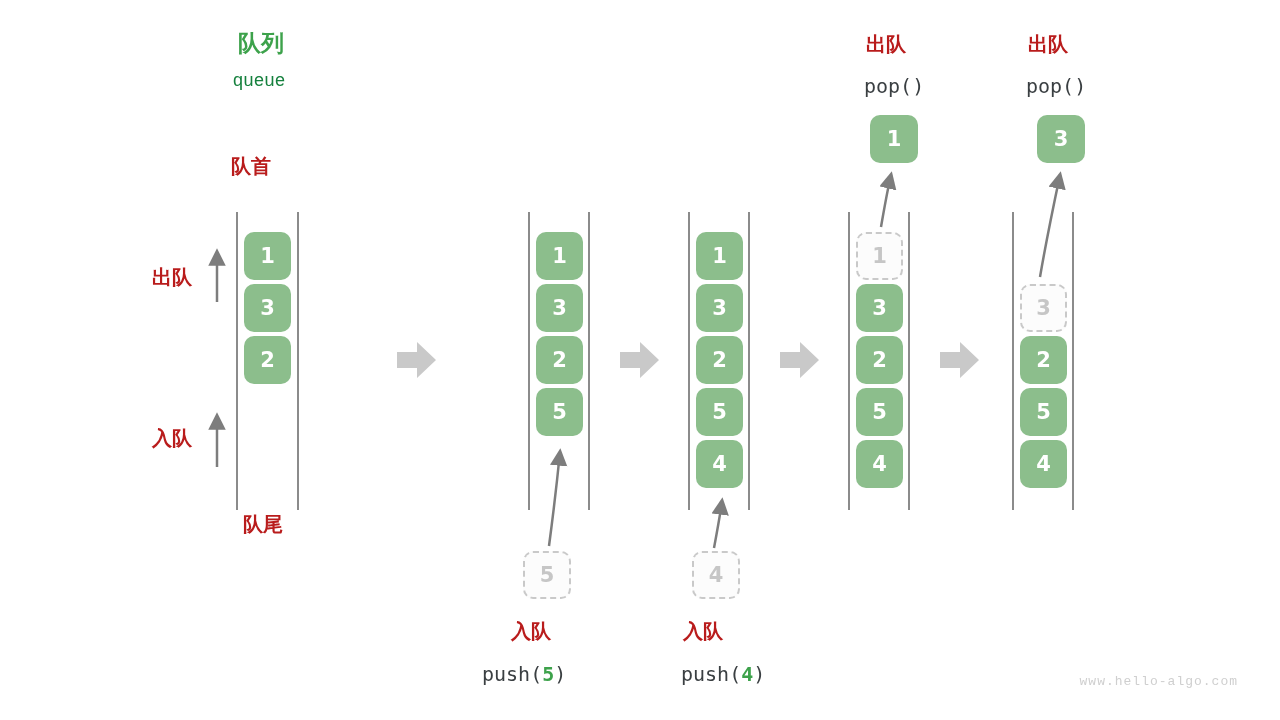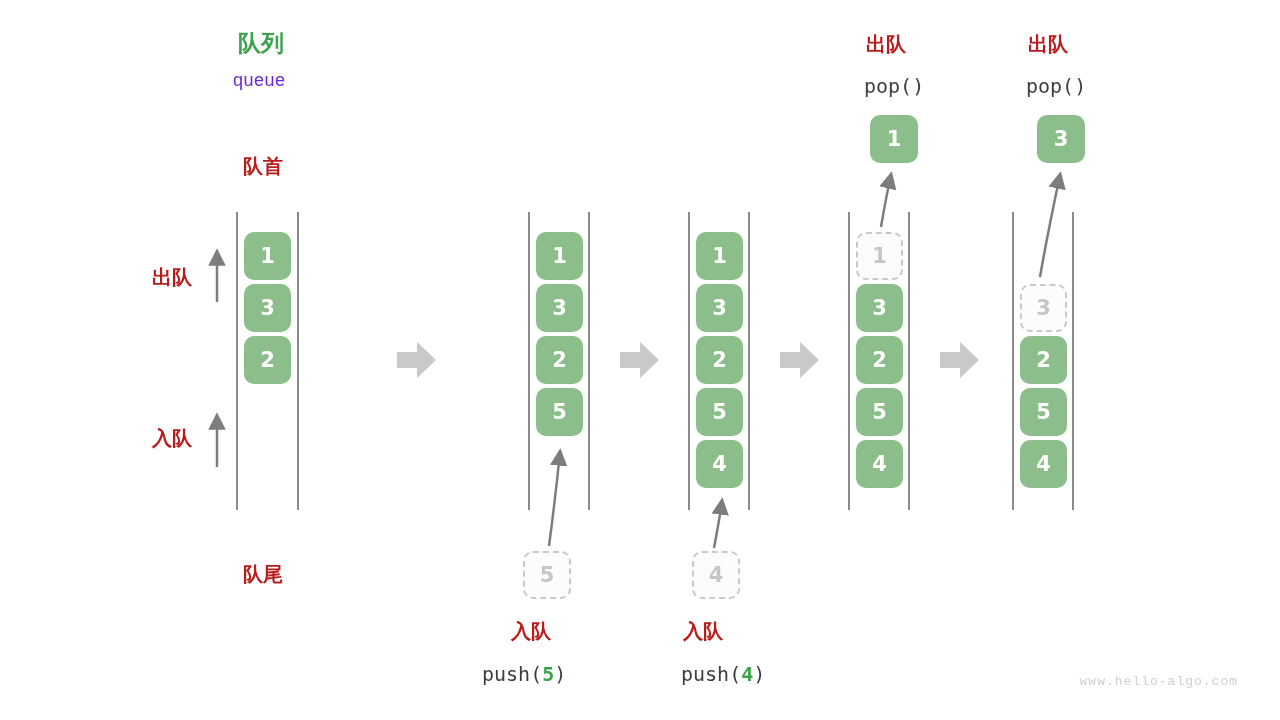--- a/index.html
+++ b/index.html
@@ -5,21 +5,21 @@
   html,body{margin:0;padding:0;background:#ffffff;}
   .canvas{position:relative;width:1280px;height:720px;background:#ffffff;overflow:hidden;
           font-family:"Liberation Sans",sans-serif;}
   .overlay{position:absolute;left:0;top:0;pointer-events:none;}
   .cell{position:absolute;width:47px;height:48px;border-radius:10px;background:#8CBE8C;
         color:#ffffff;font:700 21px "DejaVu Sans",sans-serif;
         display:flex;align-items:center;justify-content:center;}
   .cell.ghost{background:#fcfcfc;border:2px dashed #c9c9c9;color:#c6c6c6;box-sizing:border-box;}
   .zh{position:absolute;font-weight:700;font-size:20px;color:#b91c1c;white-space:nowrap;}
   .title-zh{position:absolute;font-weight:700;font-size:23px;color:#3DA24B;white-space:nowrap;}
-  .title-en{position:absolute;font-size:18px;color:#6d28d9;letter-spacing:.5px;}
+  .title-en{position:absolute;font-size:18px;color:#15803d;letter-spacing:.5px;}
   .mono{position:absolute;font-family:"DejaVu Sans Mono","Liberation Mono",monospace;
         font-size:20px;color:#3a3f42;white-space:nowrap;margin-top:8px;}
   .green-num{color:#3DA24B;font-weight:700;}
   .watermark{position:absolute;right:42px;top:674px;font-family:Liberation Mono, monospace;
              font-size:13px;color:#cfcfcf;letter-spacing:1px;}
 </style>
 </head>
 <body>
 
 <div class="canvas">
@@ -55,22 +55,22 @@
     </g>
 
     <path d="M549,546 C553,516 557,482 560,452" fill="none" stroke="#7d7d7d" stroke-width="2.5" marker-end="url(#ah)"></path>
     <path d="M714,548 C717,532 720,516 722,501" fill="none" stroke="#7d7d7d" stroke-width="2.5" marker-end="url(#ah)"></path>
     <path d="M881,227 C884,210 887,192 891,175" fill="none" stroke="#7d7d7d" stroke-width="2.5" marker-end="url(#ah)"></path>
     <path d="M1040,277 C1046,242 1053,208 1060,175" fill="none" stroke="#7d7d7d" stroke-width="2.5" marker-end="url(#ah)"></path>
   </svg>
 
   <div class="title-zh" style="left:238px;top:28px">队列</div>
   <div class="title-en" style="left:233px;top:70px">queue</div>
-  <div class="zh" style="left:243px;top:153px">队首</div>
-  <div class="zh" style="left:243px;top:561px">队尾</div>
+  <div class="zh" style="left:231px;top:153px">队首</div>
+  <div class="zh" style="left:243px;top:511px">队尾</div>
   <div class="zh" style="left:152px;top:264px">出队</div>
   <div class="zh" style="left:152px;top:425px">入队</div>
 
   <div class="cell" style="left:244px;top:232px">1</div>
   <div class="cell" style="left:244px;top:284px">3</div>
   <div class="cell" style="left:244px;top:336px">2</div>
 
   <div class="cell" style="left:536px;top:232px">1</div>
   <div class="cell" style="left:536px;top:284px">3</div>
   <div class="cell" style="left:536px;top:336px">2</div>

